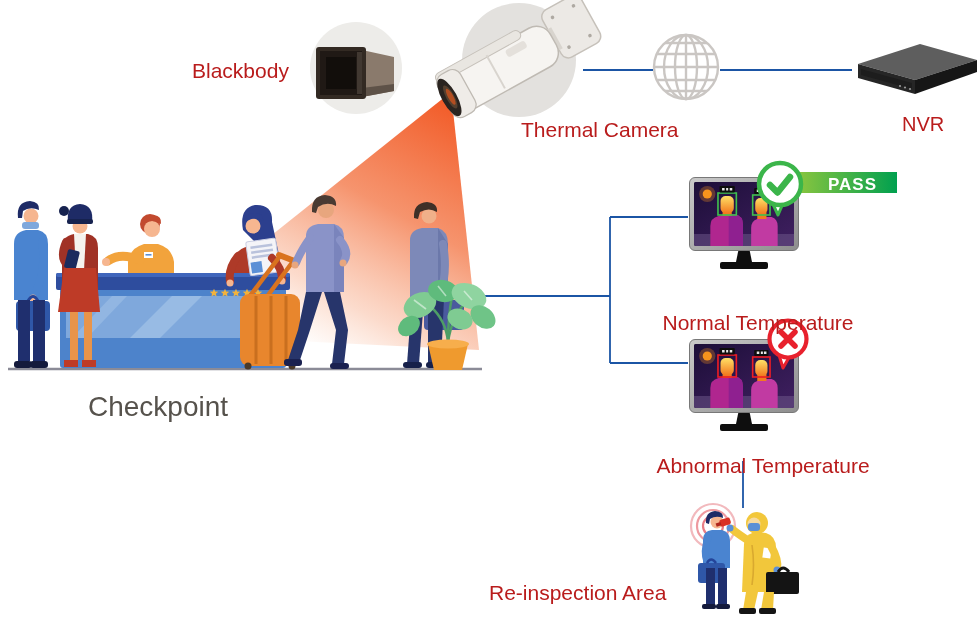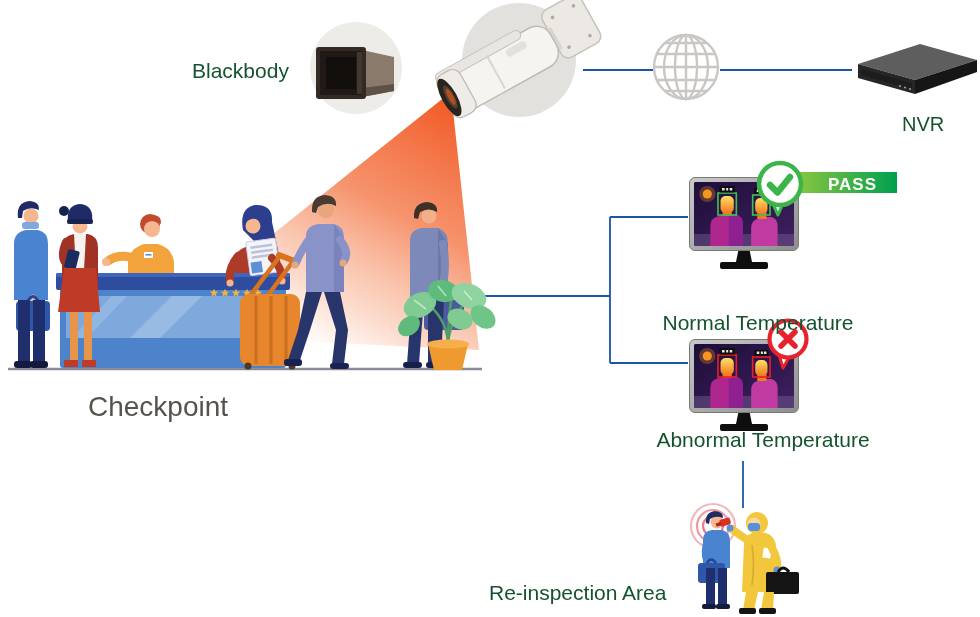--- a/index.html
+++ b/index.html
@@ -1,27 +1,27 @@
 <!DOCTYPE html>
 <html><head>
 <meta charset="utf-8">
 <style>
   html,body{margin:0;padding:0;background:#fff;}
   #canvas{position:relative;width:980px;height:617px;overflow:hidden;background:#fff;
           font-family:"Liberation Sans",sans-serif;}
   svg{display:block;}
   #art{position:absolute;left:0;top:0;z-index:1;}
-  .label{position:absolute;color:#14532d;font-size:21px;white-space:nowrap;z-index:6;}
+  .label{position:absolute;color:#b91c1c;font-size:21px;white-space:nowrap;z-index:6;}
   .label.center{text-align:center;}
   #label-checkpoint{left:88px;top:391px;font-size:28px;font-weight:normal;color:#56524c;}
   #label-blackbody{left:192px;top:59px;}
   #label-camera{left:521px;top:118px;}
   #label-nvr{left:902px;top:113px;font-size:20px;}
   #label-normal{left:652px;top:277px;width:212px;margin-top:34px;}
-  #label-abnormal{left:650px;top:428px;width:226px;}
+  #label-abnormal{left:650px;top:454px;width:226px;}
   #label-reinspect{left:489px;top:541px;margin-top:40px;}
   
   .monitor{position:absolute;width:110px;z-index:3;}
   #monitor-normal{left:689px;top:177px;}
   #monitor-abnormal{left:689px;top:339px;}
   .bezel{width:110px;height:74px;background:linear-gradient(145deg,#c9c9c9,#8e8e8e);
          border:1px solid #787878;border-radius:6px;padding:4px;box-sizing:border-box;}
   .screen{width:100%;height:100%;border-radius:2px;overflow:hidden;background:#241043;}
   .neck{width:16px;height:11px;background:#0e0e0e;margin:0 auto;
         clip-path:polygon(14% 0,86% 0,100% 100%,0 100%);}
@@ -376,19 +376,20 @@
     <path d="M18,27 l7.5,7.5 L38,19" stroke="#3BB54A" stroke-width="6.5" fill="none" stroke-linecap="round" stroke-linejoin="round"></path>
   </svg>
 
   <svg class="badge" id="badge-fail" width="50" height="54" viewBox="0 0 50 54">
     <polygon points="15,38 19,51 27,37" fill="#fff" stroke="#E8212D" stroke-width="3" stroke-linejoin="round"></polygon>
     <circle cx="24" cy="22" r="18.5" fill="#fff" stroke="#E8212D" stroke-width="4.2"></circle>
     <path d="M17,15 L31,29 M31,15 L17,29" stroke="#E8212D" stroke-width="5.5" stroke-linecap="round" fill="none"></path>
   </svg>
 
   <div class="label" id="label-blackbody">Blackbody</div>
+  <div class="label" id="label-camera">Thermal Camera</div>
   <div class="label" id="label-nvr">NVR</div>
   <div class="label" id="label-checkpoint">Checkpoint</div>
   <div class="label center" id="label-normal">Normal Temperature</div>
   <div class="label center" id="label-abnormal">Abnormal Temperature</div>
   <div class="label" id="label-reinspect">Re-inspection Area</div>
 
 </div>
 
 </body></html>

